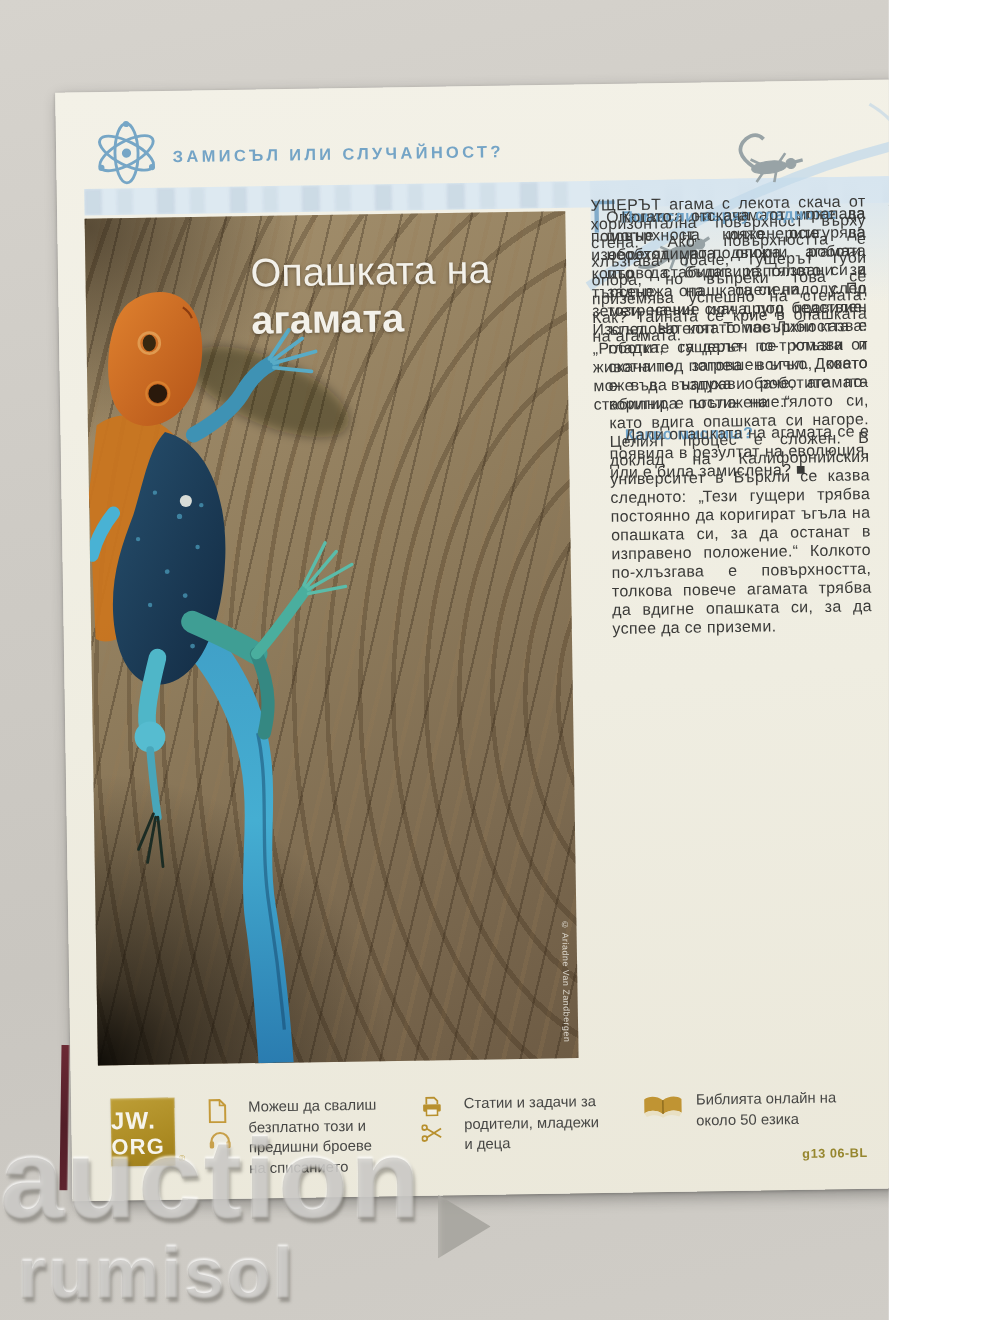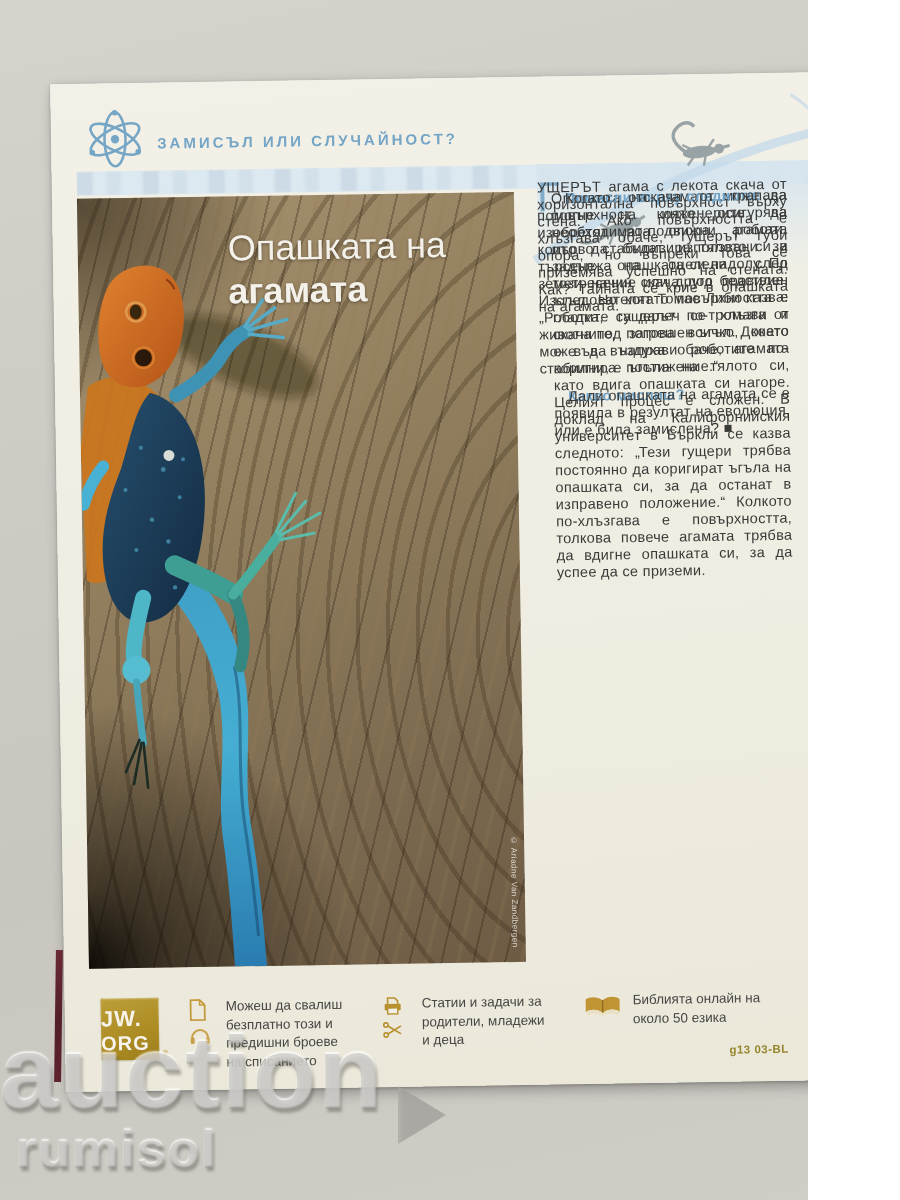--- a/index.html
+++ b/index.html
@@ -65,21 +65,21 @@
   .ft3{left:568px;top:916px;width:160px;}
   .issue{left:664px;top:970px;font-size:11.5px;font-weight:bold;letter-spacing:.5px;color:#96862e;}
   
   .mag-edge{position:absolute;left:55px;top:950px;width:7px;height:132px;z-index:6;
     background:linear-gradient(180deg,#6b2a34,#521e28 55%,#5e242e);transform:rotate(.8deg);filter:blur(.4px);}
   .wm{position:absolute;z-index:30;font-weight:bold;pointer-events:none;
     color:rgba(150,148,142,.34);
     text-shadow:0 -2px 2px rgba(255,255,255,.75),2px 3px 3px rgba(75,72,66,.40);}
   .wm-balkan{left:12px;top:996px;font-size:38px;letter-spacing:9px;}
   .wm-auction{left:0px;top:1014px;font-size:104px;letter-spacing:2px;}
-  .wm-rumisol{left:16px;top:1120px;font-size:52px;letter-spacing:2px;}
+  .wm-rumisol{left:16px;top:1120px;font-size:66px;letter-spacing:2px;}
   .wm-arrow{position:absolute;left:398px;top:1086px;width:48px;height:58px;z-index:30;
     background:rgba(152,149,142,.50);clip-path:polygon(0 0,100% 50%,0 100%);
     filter:drop-shadow(2px 3px 2px rgba(75,72,66,.45)) drop-shadow(0 -1px 1px rgba(255,255,255,.6));}
 </style>
 </head>
 <body>
 
 <div class="stage">
 
   <div class="page">
@@ -265,21 +265,21 @@
     </div>
     <div class="ftext ft2">Статии и задачи за родители, младежи и деца</div>
 
     <svg class="book" viewBox="0 0 34 20">
       <path d="M17,4 C12,0 5,0 1,3 L1,15 C5,12 12,12 17,16 C22,12 29,12 33,15 L33,3 C29,0 22,0 17,4 Z" fill="#c09433"></path>
       <path d="M17,4 V16" stroke="#8a6a1e" stroke-width="1.2"></path>
       <path d="M1,15 L3,18 C8,16 13,16 17,19 C21,16 26,16 31,18 L33,15 C29,12 22,12 17,16 C12,12 5,12 1,15 Z" fill="#e9e0c4"></path>
     </svg>
     <div class="ftext ft3">Библията онлайн на около 50 езика</div>
 
-    <div class="issue">g13 03-BL</div>
+    <div class="issue">g13 06-BL</div>
   </div>
 
   <div class="mag-edge"></div>
 
   <div class="wm wm-auction">auction</div>
   <div class="wm wm-rumisol">rumisol</div>
   <div class="wm-arrow"></div>
 
 </div>
 

